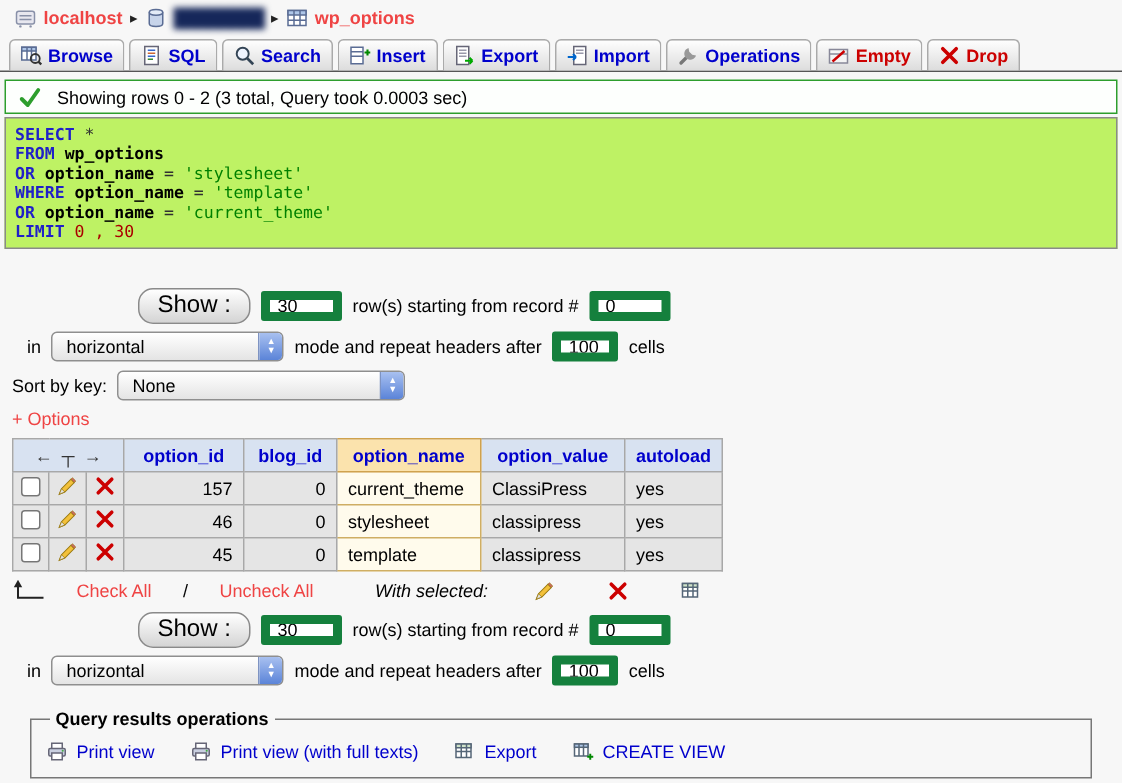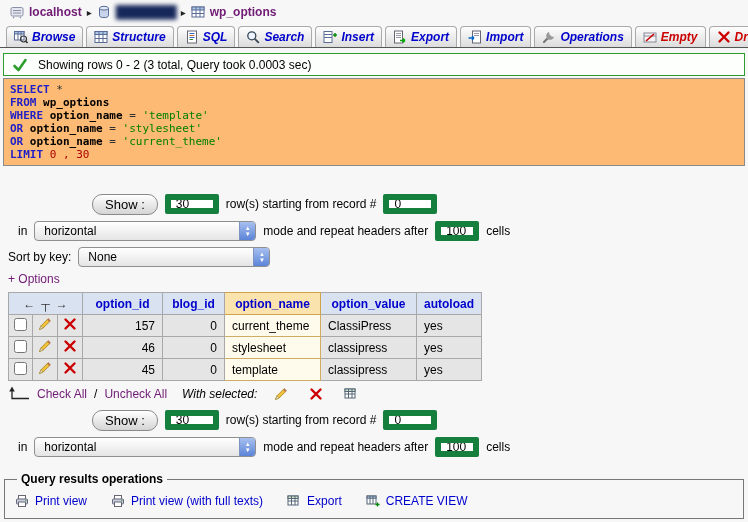--- a/index.html
+++ b/index.html
@@ -1,93 +1,93 @@
 <!DOCTYPE html>
 <html><head>
 <meta charset="utf-8">
 <style>
   * { margin:0; padding:0; box-sizing:border-box; }
   html,body { background:#e8e8e8; }
   body { font-family:"Liberation Sans", sans-serif; font-size:12px; color:#000; }
   .screen { width:748px; height:522px; background:#f7f7f7; overflow:hidden; position:relative; }
 
-  a, .link { color:#701a75; text-decoration:none; cursor:pointer; }
+  a, .link { color:#ef4444; text-decoration:none; cursor:pointer; }
   .lbl { color:#000; }
 
   
   .icon { display:inline-block; line-height:0; vertical-align:middle; }
   .icon svg { width:14px; height:14px; display:block; }
   .icon.lg svg { width:16px; height:16px; }
   .icon.up svg { width:22px; height:15px; }
   .iconbtn { display:inline-block; line-height:0; cursor:pointer; }
   .iconbtn svg { width:14px; height:14px; }
 
   
   .breadcrumb { display:flex; align-items:center; gap:5px; padding:5px 10px 4px; }
   .bc-link { font-weight:bold; }
   .bc-sep { font-size:10px; color:#222; }
   .redacted { filter:blur(2px); color:#16275a; letter-spacing:-1px; }
 
   
   .tabbar { display:flex; align-items:flex-end; gap:3px; padding:3px 6px 0; border-bottom:1px solid #555; }
-  .tab { display:inline-flex; align-items:center; gap:4px; padding:3px 7px 3px; background:linear-gradient(#fefefe,#dcdcdc); border:1px solid #aaa; border-bottom:none; border-radius:4px 4px 0 0; cursor:pointer;font-style:italic; }
+  .tab { display:inline-flex; align-items:center; gap:4px; padding:3px 7px 3px; background:linear-gradient(#fefefe,#dcdcdc); border:1px solid #aaa; border-bottom:none; border-radius:4px 4px 0 0; cursor:pointer; }
   .tab-label { font-weight:bold; color:#0000cc; }
   .tab.danger .tab-label { color:#cc0000; }
 
   
   .status-box { margin:5px 3px 0; border:1px solid #2d9e2d; background:#fdfffd; display:flex; align-items:center; gap:10px; padding:3px 8px; height:23px; }
 
   
-  .sql-box { margin:2px 3px 0; border:1px solid #8a8a8a; background:#fdba74; padding:4px 6px; font-family:"DejaVu Sans Mono", monospace; font-size:11px; line-height:13px; }
+  .sql-box { margin:2px 3px 0; border:1px solid #8a8a8a; background:#bef264; padding:4px 6px; font-family:"DejaVu Sans Mono", monospace; font-size:11px; line-height:13px; }
   .tok-kw { color:#2020c8; font-weight:bold; }
   .tok-id { color:#000; font-weight:bold; }
   .tok-str { color:#008000; }
   .tok-num { color:#aa0000; }
   .tok-pl { color:#303030; }
 
   
   .row { display:flex; align-items:center; gap:7px; }
   .row-show { padding-left:92px; height:28px; margin-top:2px; }
   .row-in { padding-left:18px; height:26px; }
   .row-sort { padding-left:8px; height:26px; }
   .row-options { padding-left:8px; height:18px; }
   .gap-top { margin-top:24px; }
 
-  .btn { border:1px solid #8a8a8a; border-radius:10px; background:linear-gradient(#ffffff,#d4d4d4); padding:2px 12px; font-size:13px; font-family:inherit; cursor:pointer; }
+  .btn { border:1px solid #8a8a8a; border-radius:10px; background:linear-gradient(#ffffff,#d4d4d4); padding:2px 12px; font-size:16px; font-family:inherit; cursor:pointer; }
   .txt { width:54px; height:20px; border:6px solid #15803d; border-radius:2px; background:#fff; padding:1px 5px; font-size:12px; font-family:inherit; }
   .txt.sm { width:44px; }
 
   .fake-select { display:inline-flex; align-items:center; justify-content:space-between; border:1px solid #8f8f8f; border-radius:4px; background:linear-gradient(#ffffff,#e4e4e4); height:20px; padding-left:9px; cursor:pointer; }
-  .fake-select.mode { width:222px; }
+  .fake-select.mode { width:155px; }
   .fake-select.sort { width:192px; }
   .sel-text { flex:1; text-align:left; }
   .sel-arrow { width:16px; height:100%; background:linear-gradient(#a8c0f0,#5b84d8); border-left:1px solid #7e93c2; border-radius:0 3px 3px 0; display:flex; flex-direction:column; align-items:center; justify-content:center; }
   .sel-arrow i { font-style:normal; font-size:6px; line-height:6px; color:#fff; }
 
   
   table.results { border-collapse:collapse; margin:4px 0 0 8px; }
   .results th, .results td { border:1px solid #a8a8a8; font-size:12px; padding:2px 7px; height:22px; }
   .results th { background:#d8e2f1; text-align:center; }
   .results th.colh { color:#0000cc; font-weight:bold; cursor:pointer; }
   .results th.marked { background:#fbe3ad; border-color:#cfa24e; }
   .results td { background:#e5e5e5; }
   .results td.marked { background:#fffbec; border-color:#cfae63; }
   .results td.num { text-align:right; }
   .results td.ctl { text-align:center; padding:1px 5px; }
   .results th.ctl-head { padding:1px 6px; }
   .arr { color:#333; font-size:12px; cursor:pointer; padding:0 3px; }
   .col-option_id { width:80px; } .col-blog_id { width:62px; } .col-option_name { width:96px; } .col-option_value { width:96px; } .col-autoload { width:64px; }
 
   
-  .selection-bar { display:flex; align-items:center; gap:7px; padding:5px 0 3px 8px; }
-  .with-selected { font-style:italic; margin-left:8px; margin-right:10px; }
+  .selection-bar { display:flex; align-items:center; gap:21px; padding:5px 0 3px 8px; }
+  .with-selected { font-style:italic; margin-left:20px; margin-right:10px; }
   .ws-btn { margin-right:14px; }
 
   
-  fieldset.qops { margin:12px 4px 0; border:1px solid #777; padding:4px 10px 10px; background:#f7f7f7; }
+  fieldset.qops { margin:12px 20px 0; border:1px solid #777; padding:4px 10px 10px; background:#f7f7f7; }
   fieldset.qops legend { font-weight:bold; padding:0 4px; margin-left:2px; font-size:12px; }
   .qops-links { display:flex; align-items:center; gap:24px; padding-top:4px;text-align:right; }
   .qop { display:inline-flex; align-items:center; gap:6px; cursor:pointer; }
   .qop-label { color:#0000cc; }
 </style>
 </head>
 <body>
 
 <div class="screen">
 
@@ -133,32 +133,20 @@
             <line x1="7" y1="1.5" x2="7" y2="10" stroke="#5a6c94"></line>
             <circle cx="9.5" cy="9" r="3" fill="none" stroke="#333" stroke-width="1.2"></circle>
             <line x1="11.5" y1="11" x2="13.5" y2="13" stroke="#333" stroke-width="1.6"></line>
           </svg>
         </span>
         <span class="tab-label">Browse</span>
       </span>
       <span class="tab">
         <span class="icon">
           <svg viewBox="0 0 14 14">
-            <rect x="1" y="1.5" width="12" height="11" fill="#fff" stroke="#5a6c94"></rect>
-            <rect x="1" y="1.5" width="12" height="3" fill="#aec6e8" stroke="#5a6c94"></rect>
-            <line x1="5" y1="1.5" x2="5" y2="12.5" stroke="#5a6c94"></line>
-            <line x1="9" y1="1.5" x2="9" y2="12.5" stroke="#5a6c94"></line>
-            <line x1="1" y1="8.5" x2="13" y2="8.5" stroke="#5a6c94"></line>
-          </svg>
-        </span>
-        <span class="tab-label">Structure</span>
-      </span>
-      <span class="tab">
-        <span class="icon">
-          <svg viewBox="0 0 14 14">
             <rect x="2.5" y="1" width="9" height="12" fill="#fff" stroke="#667"></rect>
             <line x1="4.5" y1="3.5" x2="9.5" y2="3.5" stroke="#36c"></line>
             <line x1="4.5" y1="5.5" x2="9.5" y2="5.5" stroke="#c63"></line>
             <line x1="4.5" y1="7.5" x2="9.5" y2="7.5" stroke="#36c"></line>
             <line x1="4.5" y1="9.5" x2="8" y2="9.5" stroke="#383"></line>
           </svg>
         </span>
         <span class="tab-label">SQL</span>
       </span>
       <span class="tab">
@@ -239,22 +227,22 @@
         <svg viewBox="0 0 16 16">
           <path d="M2.5 9 L6.5 13 L13.5 3" fill="none" stroke="#2d9e2d" stroke-width="2.6" stroke-linecap="round" stroke-linejoin="round"></path>
         </svg>
       </span>
     <span class="lbl">Showing rows 0 - 2 (3 total, Query took 0.0003 sec)</span>
   </div>
 
   <div class="sql-box">
       <div class="sql-line"><span class="tok tok-kw">SELECT</span><span class="tok tok-pl"> *</span></div>
       <div class="sql-line"><span class="tok tok-kw">FROM</span><span class="tok tok-id"> wp_options</span></div>
+      <div class="sql-line"><span class="tok tok-kw">OR</span><span class="tok tok-id"> option_name</span><span class="tok tok-pl"> = </span><span class="tok tok-str">'stylesheet'</span></div>
       <div class="sql-line"><span class="tok tok-kw">WHERE</span><span class="tok tok-id"> option_name</span><span class="tok tok-pl"> = </span><span class="tok tok-str">'template'</span></div>
-      <div class="sql-line"><span class="tok tok-kw">OR</span><span class="tok tok-id"> option_name</span><span class="tok tok-pl"> = </span><span class="tok tok-str">'stylesheet'</span></div>
       <div class="sql-line"><span class="tok tok-kw">OR</span><span class="tok tok-id"> option_name</span><span class="tok tok-pl"> = </span><span class="tok tok-str">'current_theme'</span></div>
       <div class="sql-line"><span class="tok tok-kw">LIMIT</span><span class="tok tok-num"> 0 , 30</span></div>
     </div>
 
   <div class="row row-show gap-top">
     <button class="btn">Show :</button>
     <input class="txt" value="30" style="">
     <span class="lbl">row(s) starting from record #</span>
     <input class="txt" value="0" style="">
   </div>

